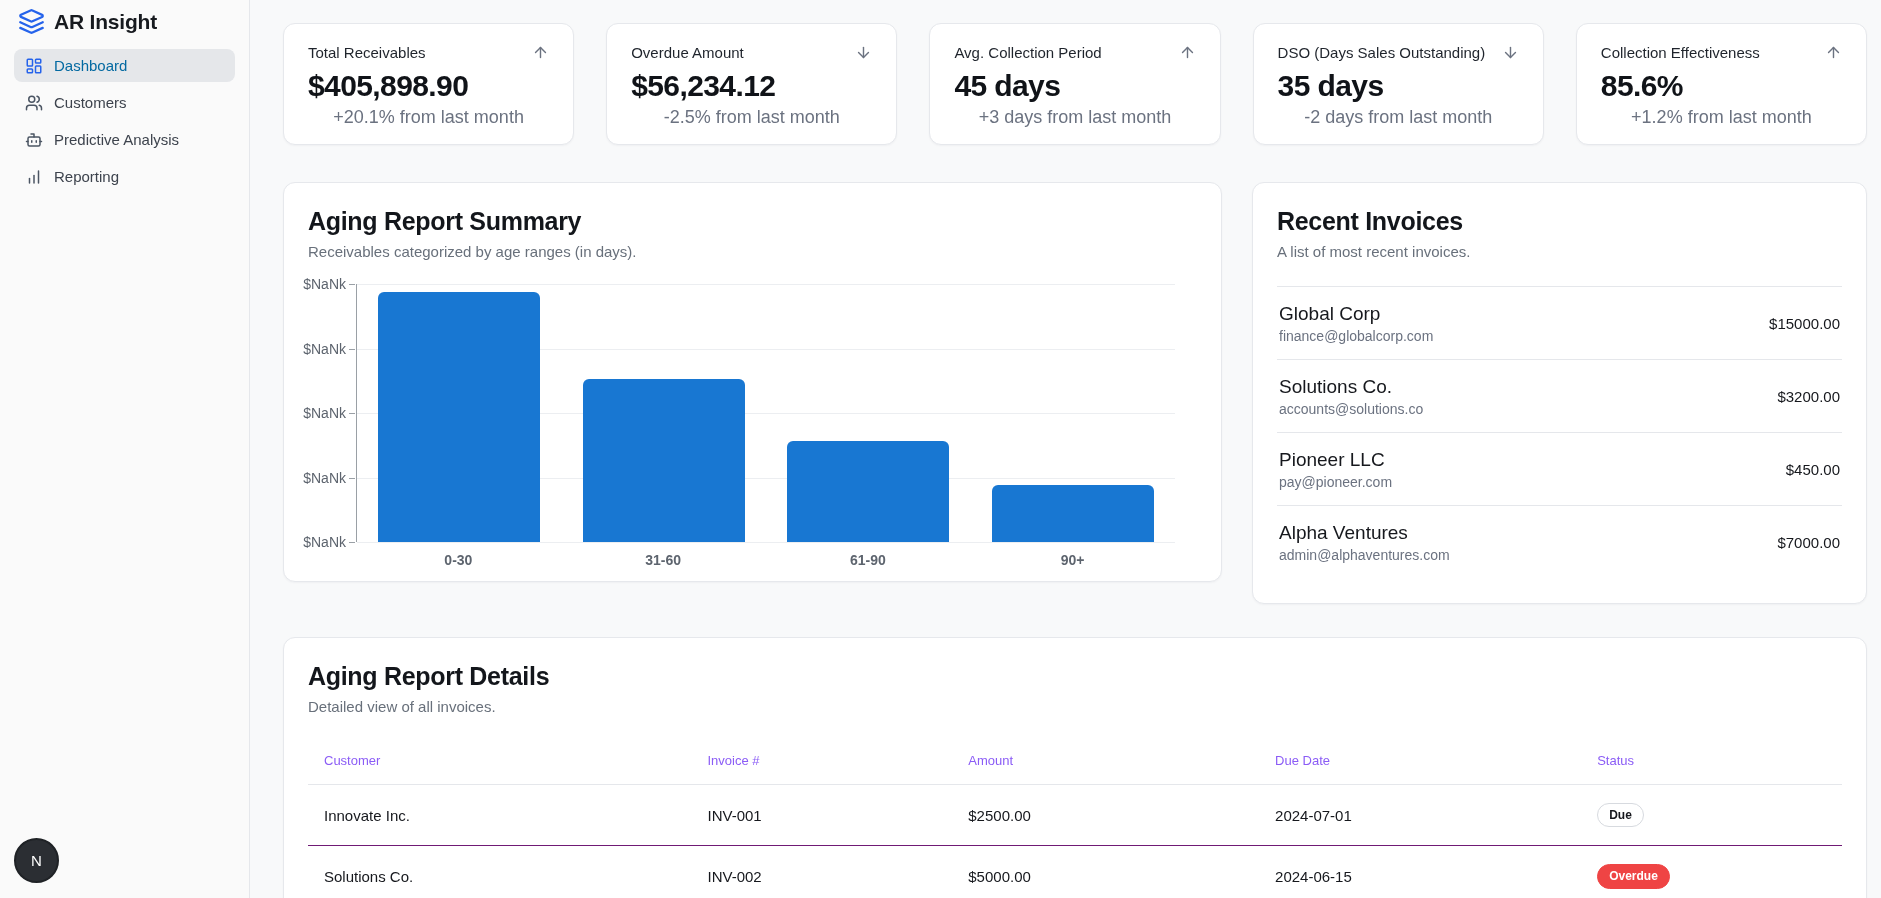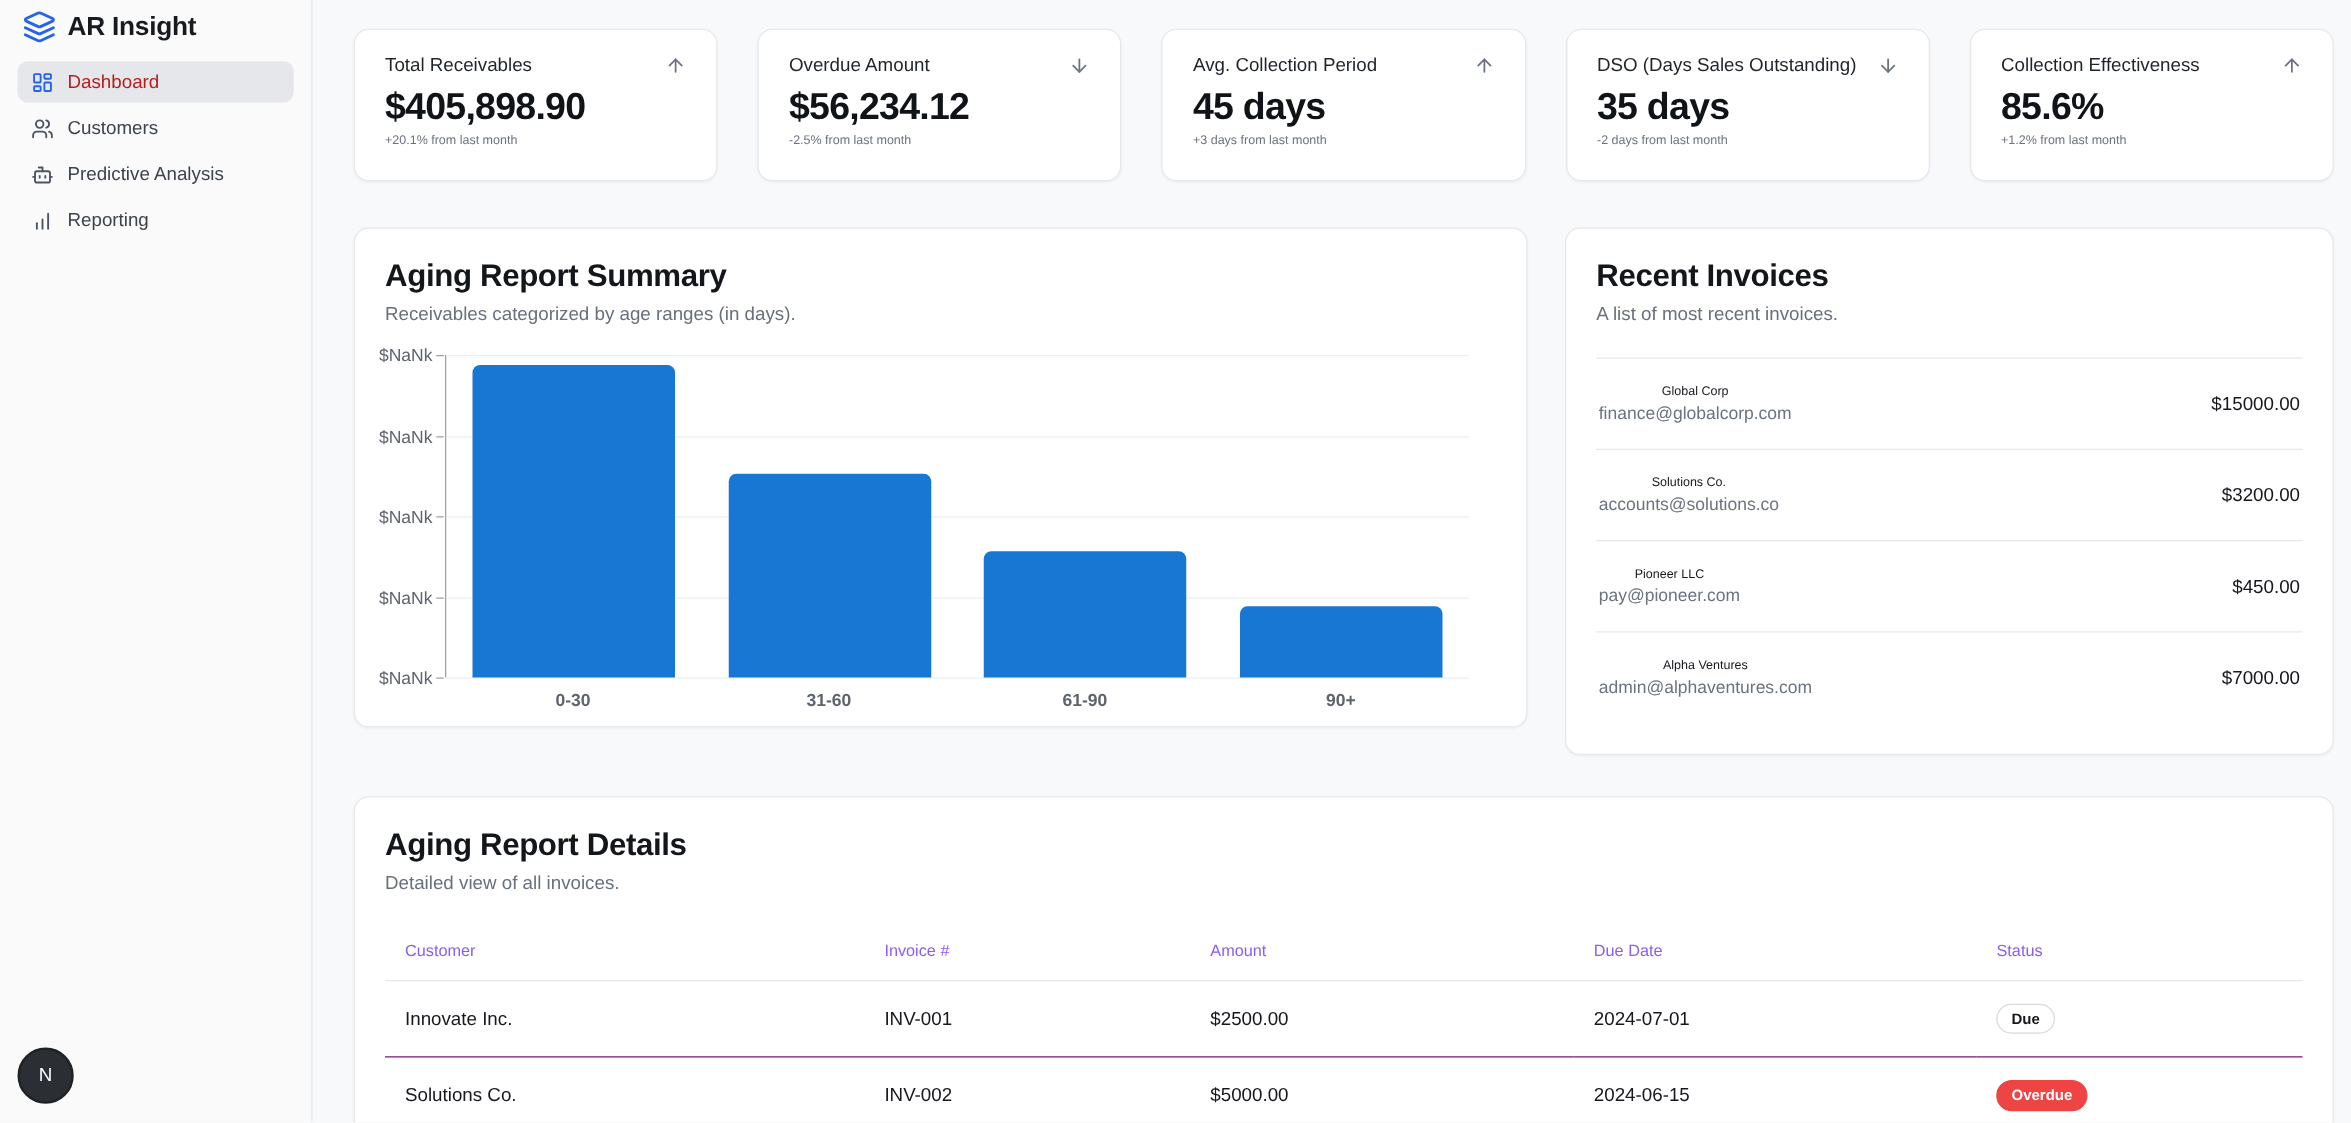--- a/index.html
+++ b/index.html
@@ -10,37 +10,37 @@
 
   
   .sidebar { width:250px; flex-shrink:0; background:#fafafa; border-right:1px solid #e5e7eb; position:relative; padding:6px 14px; }
   .brand { display:flex; align-items:center; gap:9px; padding:2px 4px 14px 4px; }
   .brand .logo { width:27px; height:27px; color:#2563eb; }
   .brand .logo svg { width:100%; height:100%; }
   .brand-title { font-size:21px; font-weight:700; color:#171a1f; letter-spacing:-0.2px; }
   .nav-item { display:flex; align-items:center; gap:11px; height:33px; padding:0 11px; border-radius:8px; margin-bottom:4px; cursor:pointer; color:#3d434d; font-size:15px; }
   .nav-item .nicon { width:18px; height:18px; color:#4b5563; display:flex; }
   .nav-item .nicon svg { width:100%; height:100%; }
-  .nav-item.active { background:#e5e7ea; color:#b91c1c; }
+  .nav-item.active { background:#e5e7ea; color:#0369a1; }
   .nav-item.active .nicon { color:#2563eb; }
   .avatar { position:absolute; left:14px; bottom:15px; width:45px; height:45px; border-radius:50%; background:#2b2e33; border:2px solid #1f2226; color:#fff; display:flex; align-items:center; justify-content:center; font-size:15px; cursor:pointer; }
 
   
   .main { flex:1; padding:23px 14px 0 33px; overflow:hidden; }
 
   
   .stats-row { display:grid; grid-template-columns:repeat(5,1fr); gap:32px; margin-bottom:37px; }
   .card { background:#ffffff; border:1px solid #e6e8ec; border-radius:12px; box-shadow:0 1px 2px rgba(16,24,40,0.04); }
   .stat-card { height:122px; padding:20px 24px; }
   .stat-head { display:flex; align-items:center; justify-content:space-between; margin-bottom:8px; }
   .stat-label { font-size:15px; font-weight:500; color:#1f242c; }
   .trend { width:17px; height:17px; color:#6b7280; flex-shrink:0; }
   .trend svg { width:100%; height:100%; }
   .stat-value { font-size:30px; font-weight:700; letter-spacing:-0.6px; color:#101318; }
-  .stat-change { font-size:10px; color:#6b7280; margin-top:4px; }
+  .stat-change { font-size:18px; color:#6b7280; margin-top:4px;text-align:center; }
 
   
   .mid-row { display:flex; gap:30px; margin-bottom:33px; }
   .card-title { font-size:25px; font-weight:700; letter-spacing:-0.3px; color:#13161b; }
   .card-sub { font-size:15px; color:#68707b; margin-top:7px; }
 
   .chart-card { width:939px; height:400px; padding:24px; }
   .chart { display:flex; height:258px; margin-top:24px;text-align:right; }
   .y-axis { width:48px; position:relative; flex-shrink:0; }
   .y-tick { position:absolute; right:10px; transform:translateY(-50%); font-size:14px; color:#5d646e; white-space:nowrap; }
@@ -50,21 +50,21 @@
   .bars { position:absolute; left:0; top:0; right:22px; bottom:0; display:flex; }
   .slot { flex:1; display:flex; align-items:flex-end; justify-content:center; }
   .bar { width:79%; background:#1877d2; border-radius:6px 6px 0 0; }
   .x-labels { display:flex; margin:10px 22px 0 48px; }
   .x-label { flex:1; text-align:center; font-size:14px; color:#5d646e;font-weight:bold; }
 
   
   .invoices-card { flex:1; height:422px; padding:24px; }
   .invoice-list { margin-top:26px; }
   .invoice-row { display:flex; align-items:center; justify-content:space-between; border-top:1px solid #e5e7eb; height:73px; padding:0 2px; }
-  .inv-name { font-size:10px; font-weight:500; color:#16181d;text-align:center; }
+  .inv-name { font-size:19px; font-weight:500; color:#16181d; }
   .inv-email { font-size:14px; color:#6b7280; margin-top:3px; }
   .inv-amount { font-size:15px; font-weight:500; color:#16181d; }
 
   
   .details-card { height:400px; padding:24px; overflow:hidden; }
   table { width:100%; border-collapse:collapse; margin-top:24px; }
   th { text-align:left; font-size:13px; font-weight:500; color:#8b5cf6; padding:14px 8px 16px 16px; border-bottom:1px solid #e5e7eb; }
   td { font-size:15px; color:#16181d; padding:18px 8px 18px 16px; border-bottom:1px solid #701a75; }
   th.c-customer, td.c-customer { width:25%; }
   th.c-invoice,  td.c-invoice  { width:17%; }

